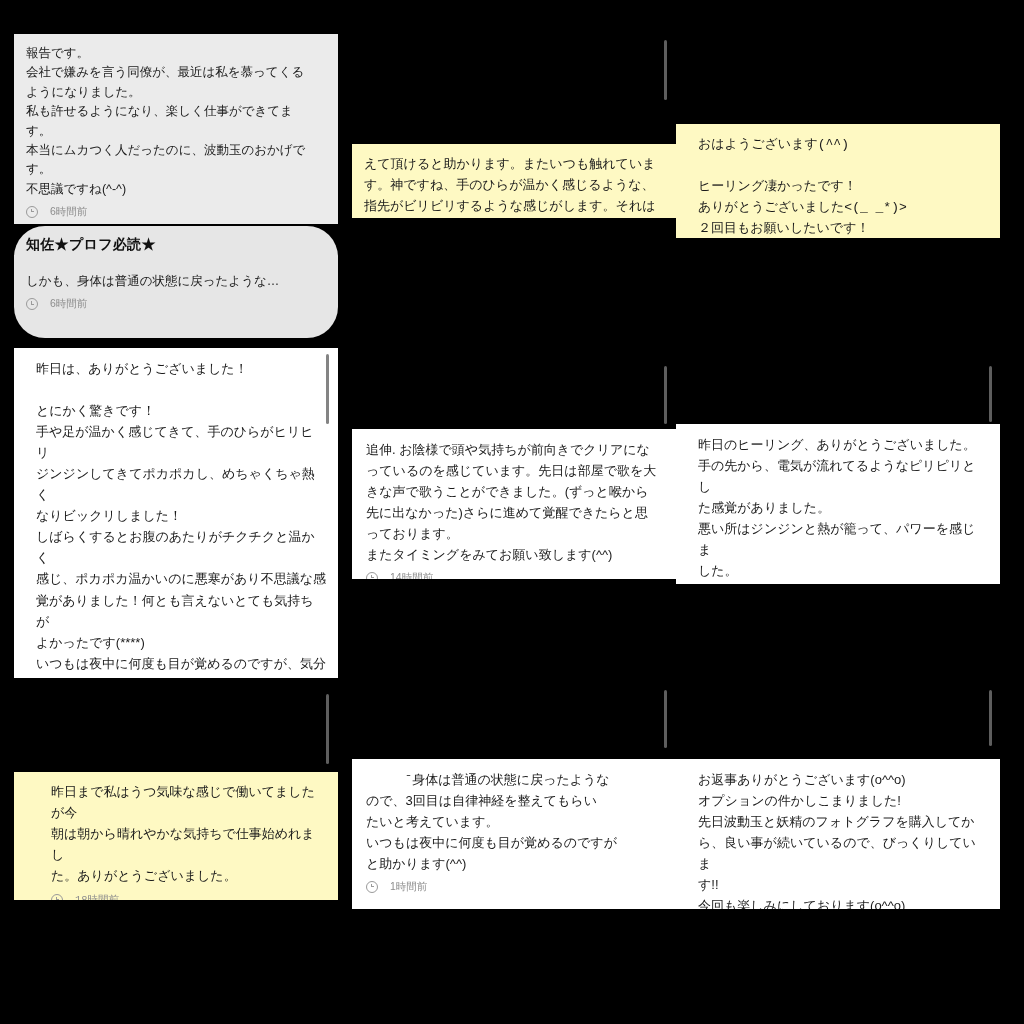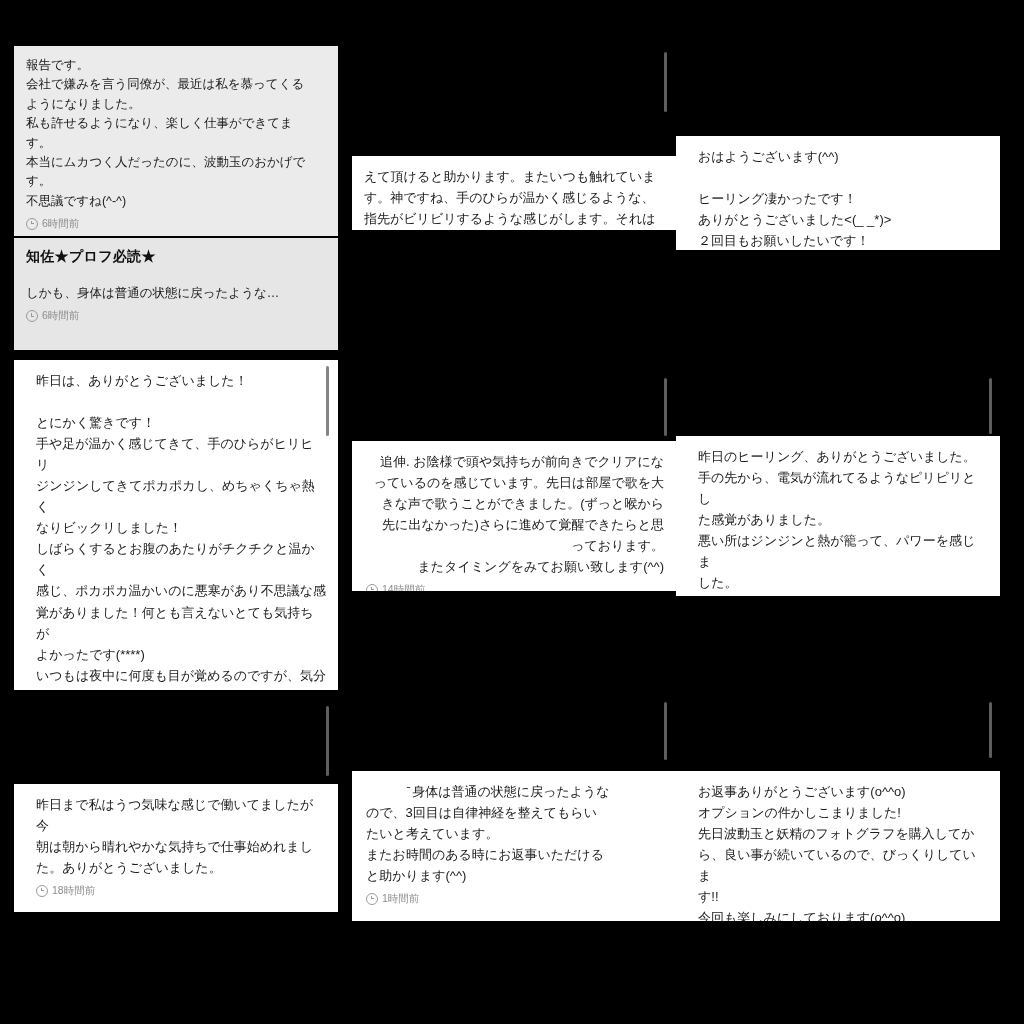--- a/index.html
+++ b/index.html
@@ -14,41 +14,41 @@
     font-family: "Liberation Sans", sans-serif;
   }
   .board {
     position: relative;
     width: 1024px;
     height: 1024px;
     background: #000000;
   }
   .col {
     position: absolute;
-    top: 16px;
+    top: 4px;
     width: 324px;
     height: 784px;
   }
   .col-1 { left: 14px; }
   .col-2 { left: 352px; }
   .col-3 { left: 676px; }
 
   .card {
     position: absolute;
     left: 0;
     width: 324px;
     box-sizing: border-box;
     background: #ebebeb;
     color: #1b1b1b;
     padding: 10px 12px 8px 12px;
     overflow: hidden;
   }
-  .card.light { background: #ffffff; }
+  .card.light { background: #fef9c3; font-family: Liberation Mono, monospace; }
   .card.lighter { background: #ffffff; }
-  .card.grayish { background: #e6e6e6; }
+  .card.grayish { background: #e6e6e6; border-radius: 31px; }
 
   .msg {
     font-size: 12.5px;
     line-height: 1.55;
     white-space: pre-wrap;
     word-break: break-all;
     margin: 0;
   }
   .msg.lg { font-size: 13px; line-height: 1.62; }
 
@@ -56,21 +56,21 @@
     font-size: 14px;
     font-weight: bold;
     color: #111111;
     margin: 0 0 4px 0;
     letter-spacing: 0.3px;
   }
 
   .time {
     display: flex;
     align-items: center;
-    gap: 4px;
+    gap: 12px;
     margin-top: 6px;
     font-size: 10.5px;
     color: #8d8d8d;
   }
   .clock-icon {
     display: inline-block;
     width: 10px;
     height: 10px;
     border: 1px solid #9a9a9a;
     border-radius: 50%;
@@ -149,21 +149,21 @@
 よかったです(****)
 いつもは夜中に何度も目が覚めるのですが、気分
 よく朝まで寝られました！
 なんだか効果がありそうな気がしてきました(^^)
 toraha様、神ですね( ☆∀☆)
 今回はありがとうございました&lt;(_ _*)&gt;
 ２回目も絶対お願い致します！</p>
 
     </div>
 
-    <div class="card light" style="top:768px; height:128px; padding-left:22px;">
+    <div class="card light" style="top:768px; height:128px; padding-left:37px;">
       <p class="msg lg">昨日まで私はうつ気味な感じで働いてましたが今
 朝は朝から晴れやかな気持ちで仕事始めれまし
 た。ありがとうございました。</p>
       <div class="time">
         <span class="clock-icon"></span>
         <span>18時間前</span>
       </div>
     </div>
 
     <div class="scrollbar" style="left:312px; top:350px; height:70px;"></div>
@@ -171,38 +171,38 @@
   </div>
 
   <div class="col col-2">
 
     <div class="card light" style="top:140px; height:74px;">
       <p class="msg lg">えて頂けると助かります。またいつも触れていま
 す。神ですね、手のひらが温かく感じるような、
 指先がビリビリするような感じがします。それは</p>
     </div>
 
-    <div class="card lighter" style="top:425px; height:150px; padding-left:14px;text-align:right;">
+    <div class="card lighter" style="top:425px; height:150px; padding-left:14px;">
       <p class="msg lg">追伸. お陰様で頭や気持ちが前向きでクリアにな
 っているのを感じています。先日は部屋で歌を大
 きな声で歌うことができました。(ずっと喉から
 先に出なかった)さらに進めて覚醒できたらと思
 っております。
 またタイミングをみてお願い致します(^^)</p>
       <div class="time">
         <span class="clock-icon"></span>
         <span>14時間前</span>
       </div>
     </div>
 
     <div class="card lighter" style="top:755px; height:150px; padding-left:14px;">
       <p class="msg lg">　　　 ̄ 身体は普通の状態に戻ったような
 ので、3回目は自律神経を整えてもらい
 たいと考えています。
-またお時間のある時にお返事いただける
+いつもは夜中に何度も目が覚めるのですが
 と助かります(^^)</p>
       <div class="time">
         <span class="clock-icon"></span>
         <span>1時間前</span>
       </div>
     </div>
 
     <div class="scrollbar" style="left:312px; top:36px; height:60px;"></div>
     <div class="scrollbar" style="left:312px; top:362px; height:58px;"></div>
     <div class="scrollbar" style="left:312px; top:686px; height:58px;"></div>

